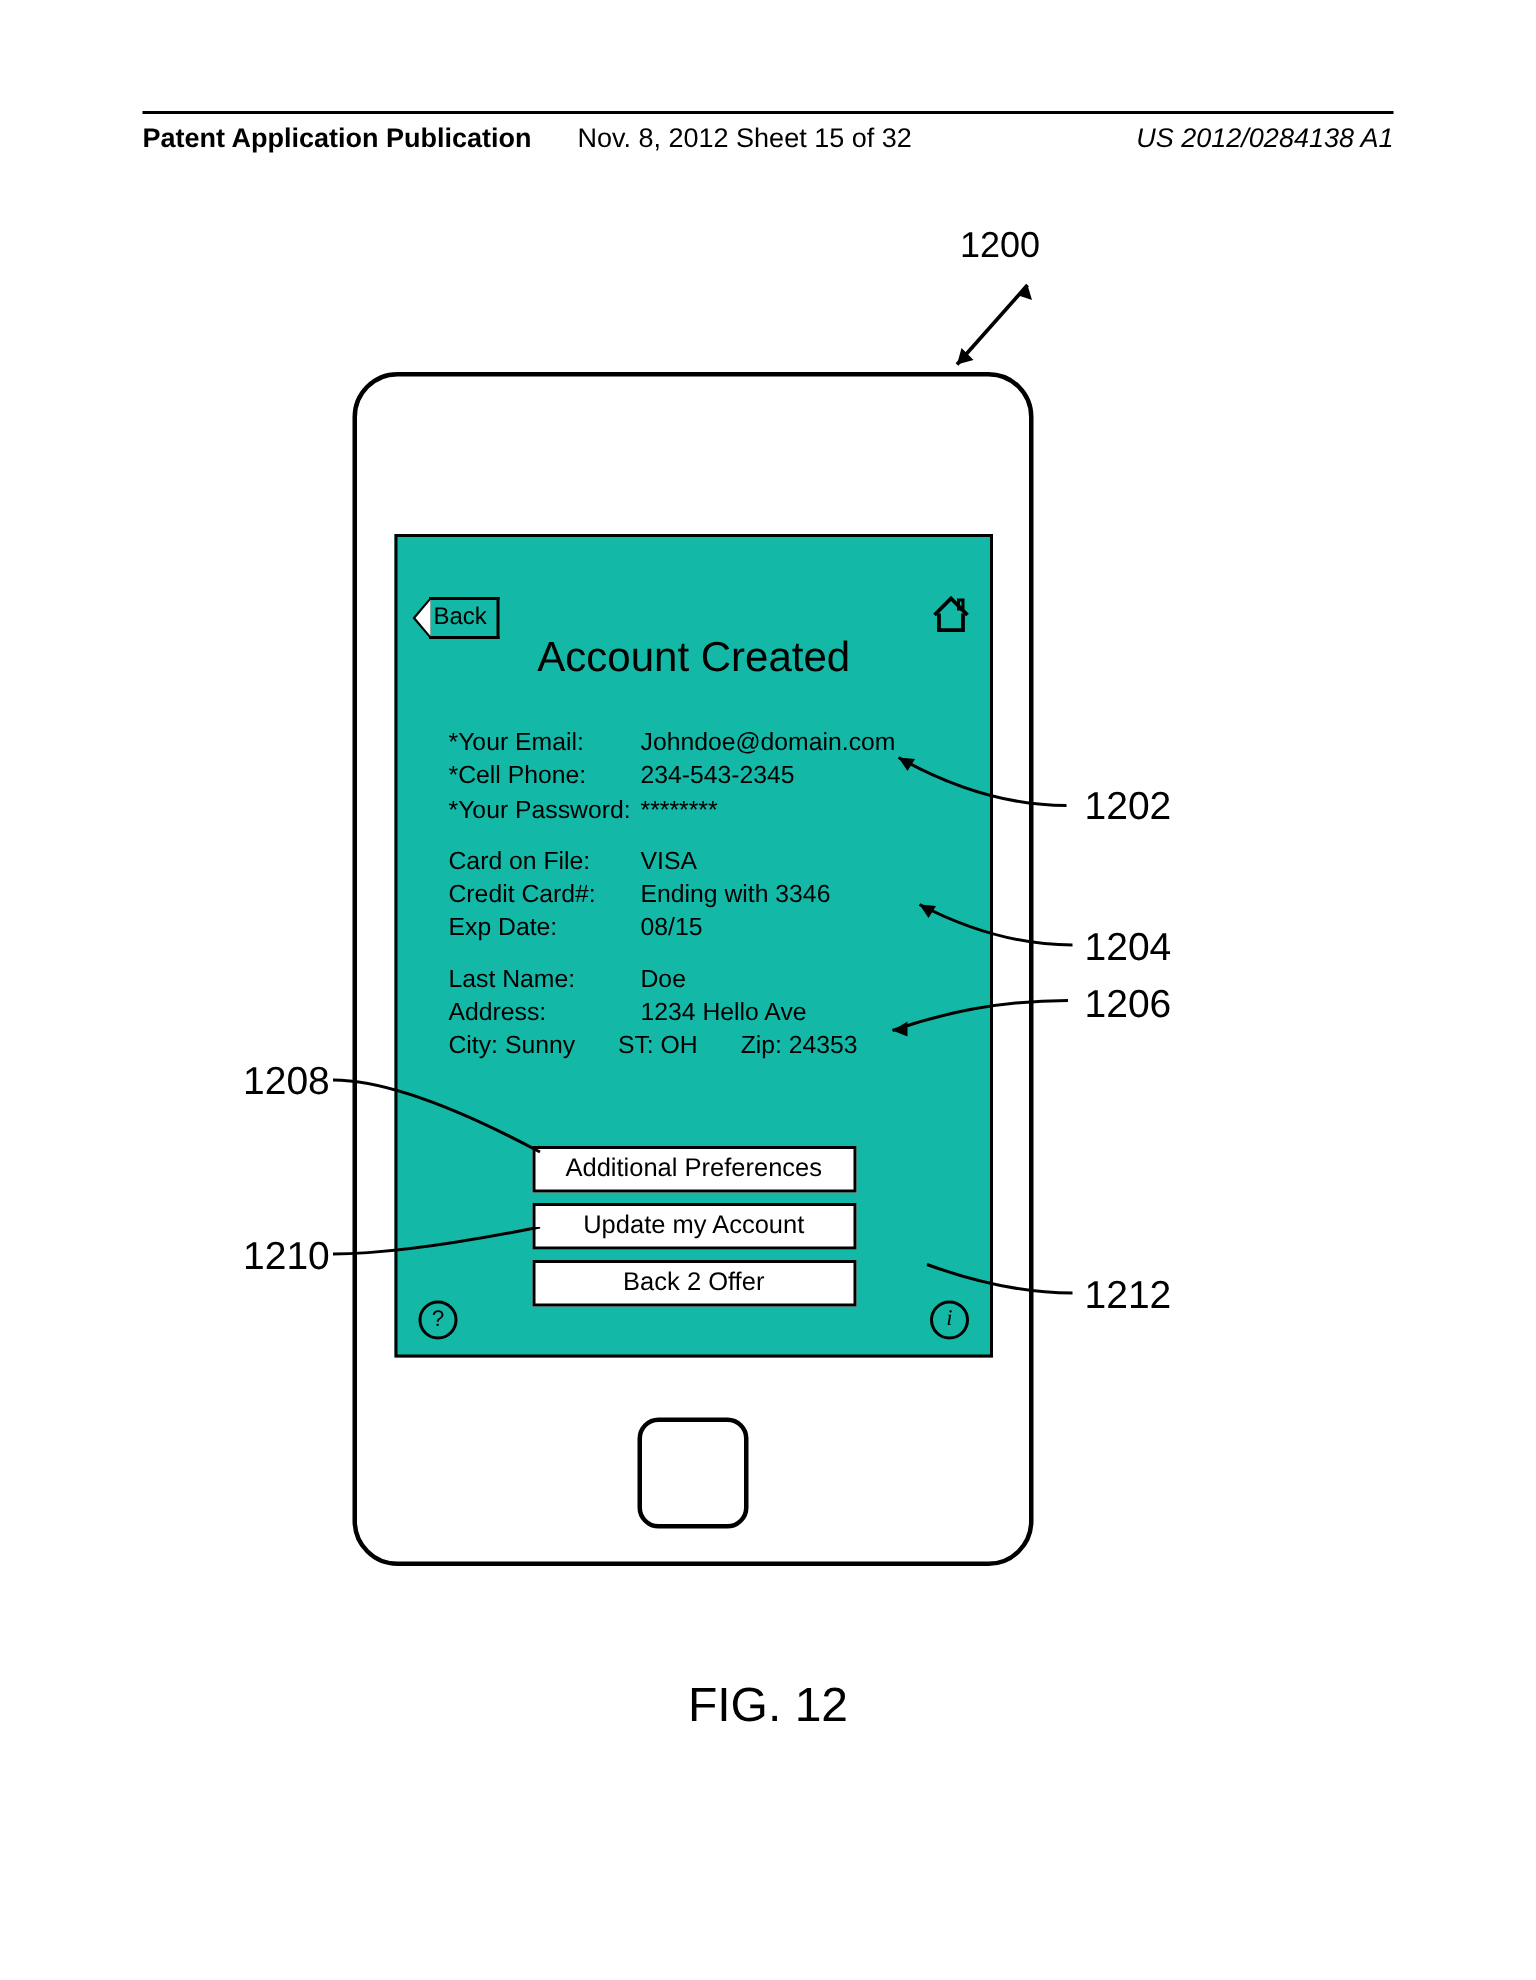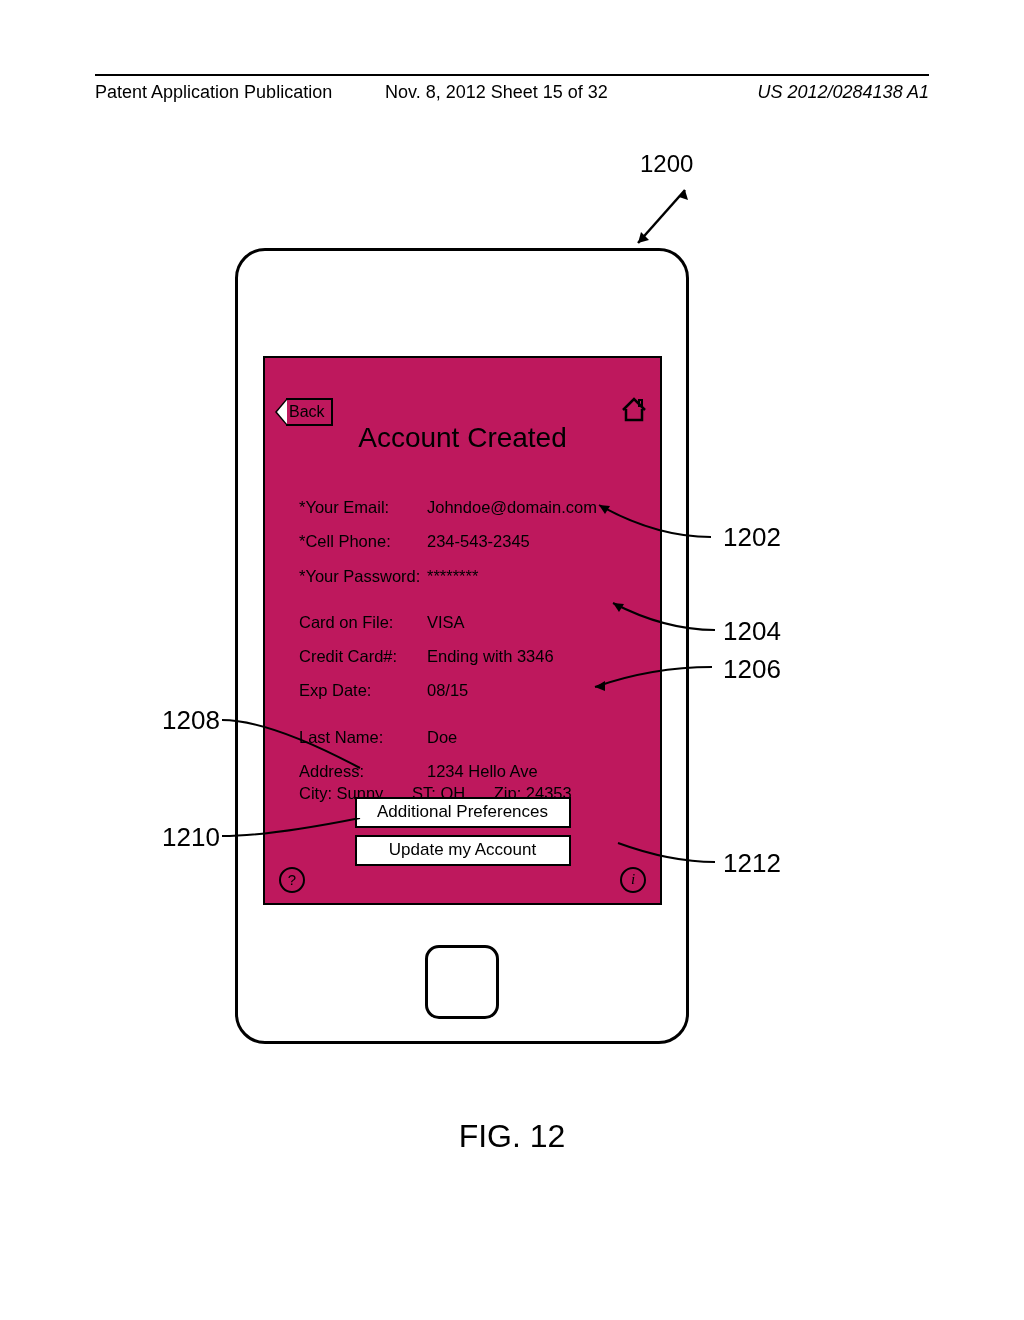--- a/index.html
+++ b/index.html
@@ -19,21 +19,21 @@
     position: absolute;
     top: 74px;
     left: 95px;
     right: 95px;
     border-top: 2px solid #000;
   }
   .hdr-left {
     position: absolute;
     top: 82px;
     left: 95px;
-    font-weight: normal;
+    font-weight: bold;
     font-size: 18px;
   }
   .hdr-mid {
     position: absolute;
     top: 82px;
     left: 385px;
     font-size: 18px;
   }
   .hdr-right {
     position: absolute;
@@ -54,21 +54,21 @@
     border-radius: 30px;
     background: #fff;
   }
   .screen {
     position: absolute;
     left: 25px;
     top: 105px;
     width: 395px;
     height: 545px;
     border: 2px solid #000;
-    background: #be185d;
+    background: #14b8a6;
   }
   .home-btn {
     position: absolute;
     bottom: 22px;
     left: 50%;
     transform: translateX(-50%);
     width: 68px;
     height: 68px;
     border: 3px solid #000;
     border-radius: 14px;
@@ -123,37 +123,36 @@
   }
 
   .info {
     position: absolute;
     left: 34px;
     top: 126px;
     font-size: 16.5px;
     line-height: 1.35;
   }
   .info-row { white-space: nowrap; }
-  .info-label { display: inline-block; width: 128px; margin-top: 12px; }
+  .info-label { display: inline-block; width: 128px; }
   .info-block { margin-bottom: 12px; }
 
   .city-row { }
   .city-row span.seg { margin-right: 24px; }
 
   .action-btn {
     position: absolute;
     left: 50%;
     transform: translateX(-50%);
     width: 212px;
     border: 2px solid #000;
     text-align: center;
     font-size: 17px;
     padding: 3px 0 4px 0;
     background: #fff;
-    margin-top: 33px;
   }
   .btn-prefs  { top: 406px; }
   .btn-update { top: 444px; }
   .btn-back2  { top: 482px; }
 
   .help-icon {
     position: absolute;
     left: 14px;
     bottom: 10px;
     width: 22px; height: 22px;
@@ -255,20 +254,21 @@
           <div class="info-row city-row">
             <span class="seg">City: Sunny</span>
             <span class="seg">ST:  OH</span>
             <span class="seg">Zip: 24353</span>
           </div>
         </div>
       </div>
 
       <div class="action-btn btn-prefs">Additional Preferences</div>
       <div class="action-btn btn-update">Update my Account</div>
+      <div class="action-btn btn-back2">Back 2 Offer</div>
 
       <div class="help-icon">?</div>
       <div class="info-icon">i</div>
     </div>
 
     <div class="home-btn"></div>
   </div>
 
   <svg style="position:absolute;left:596px;top:502px" width="135" height="50">
       <path d="M3 3 Q 60 35 115 35" stroke="#000" stroke-width="2" fill="none"></path>

